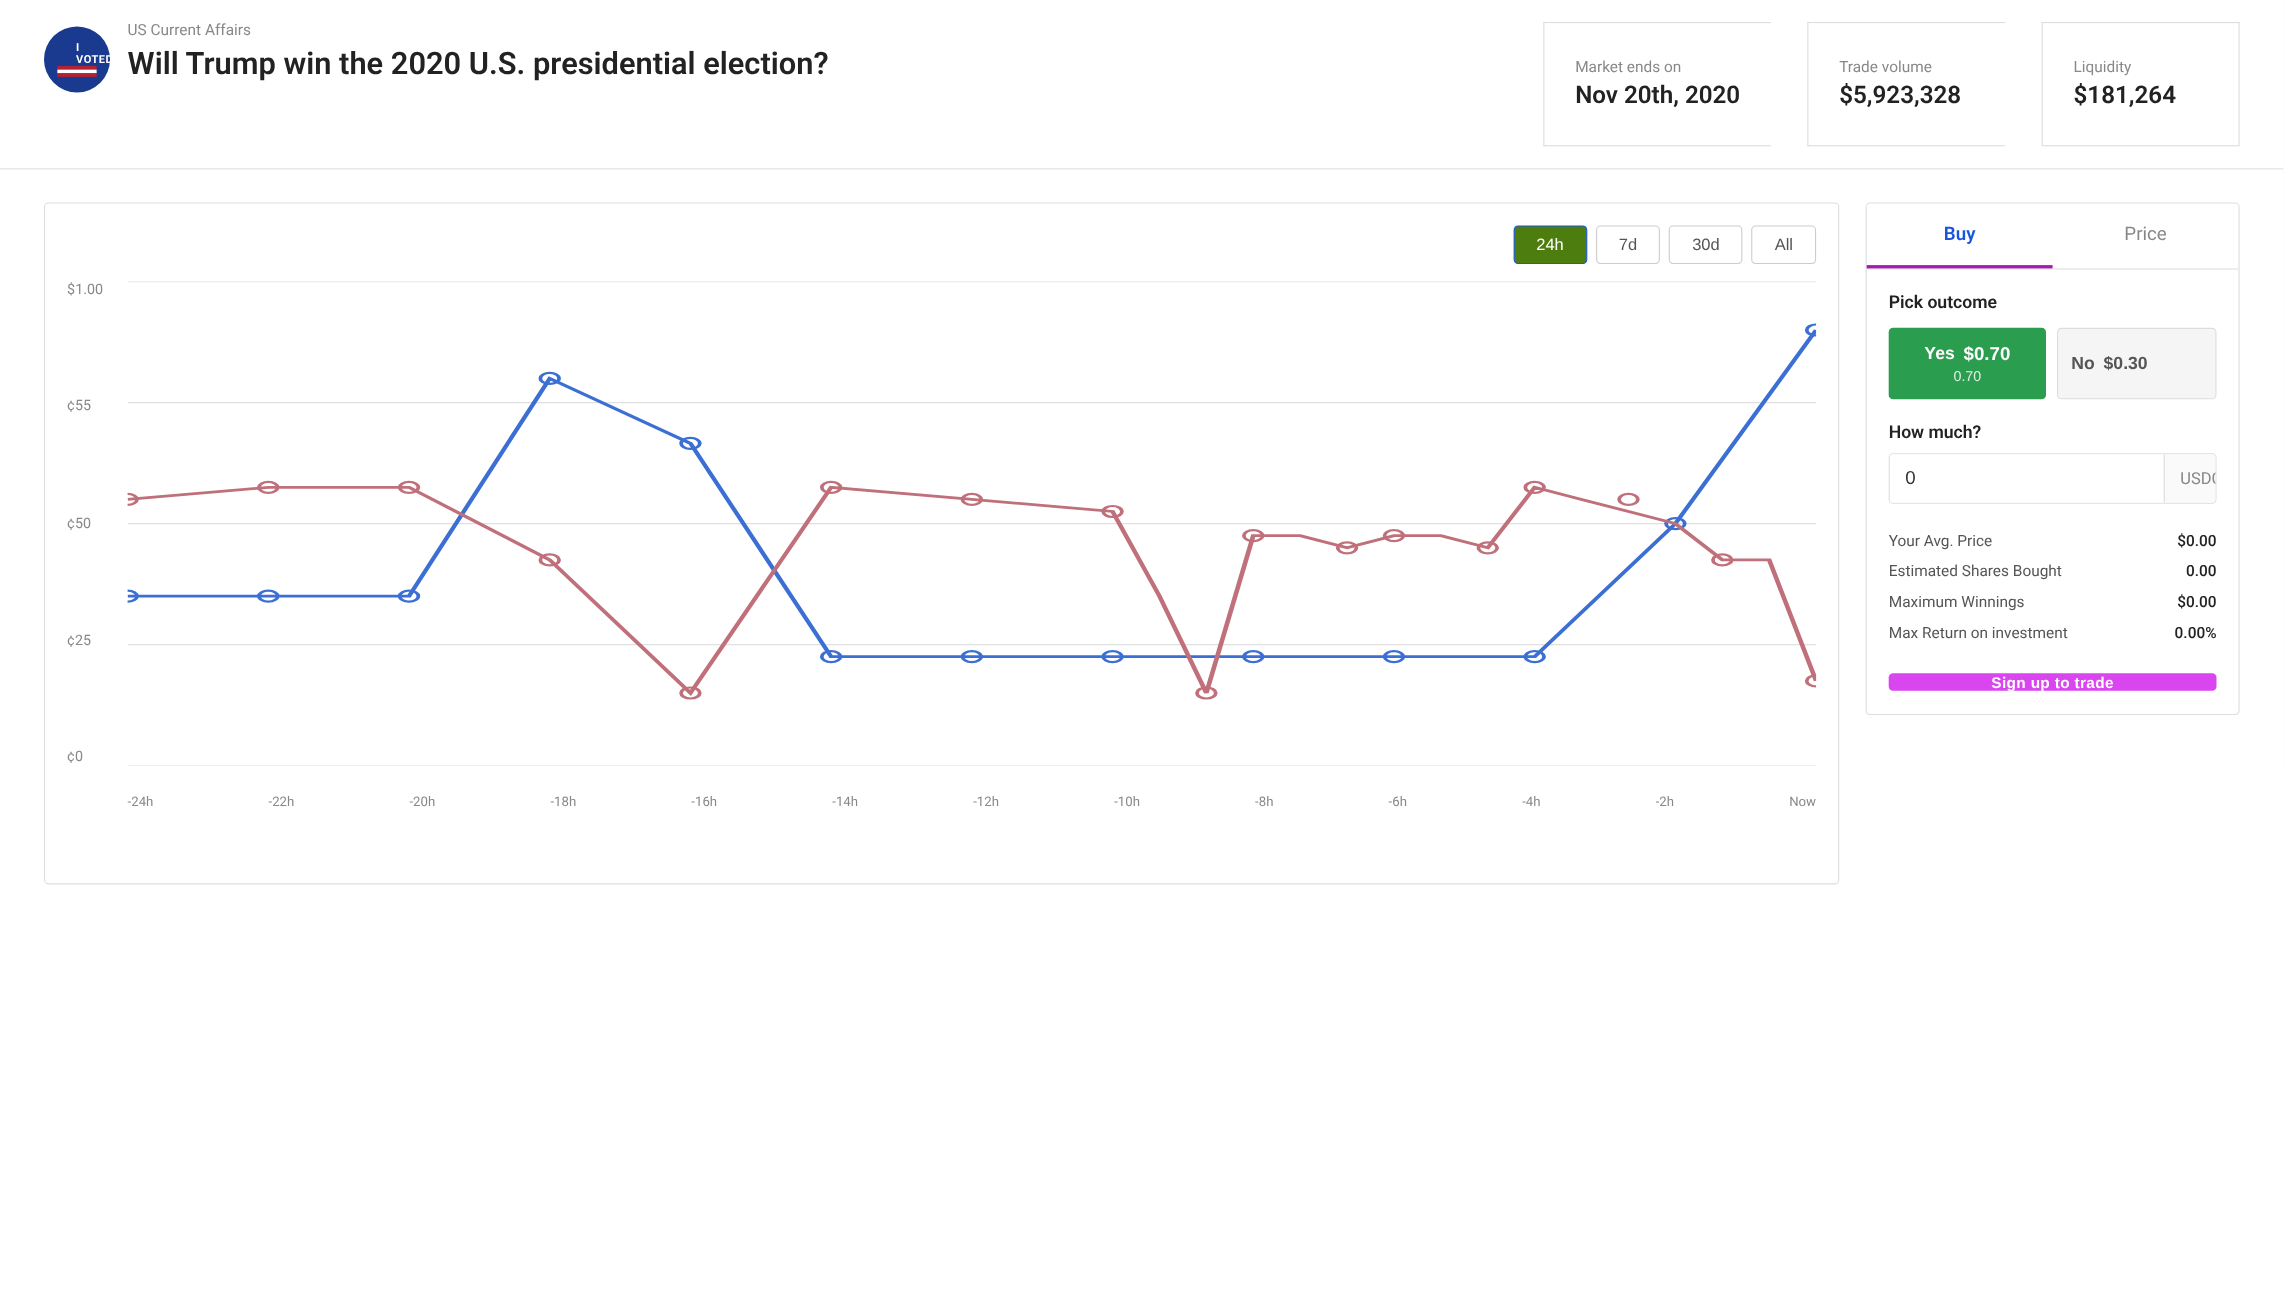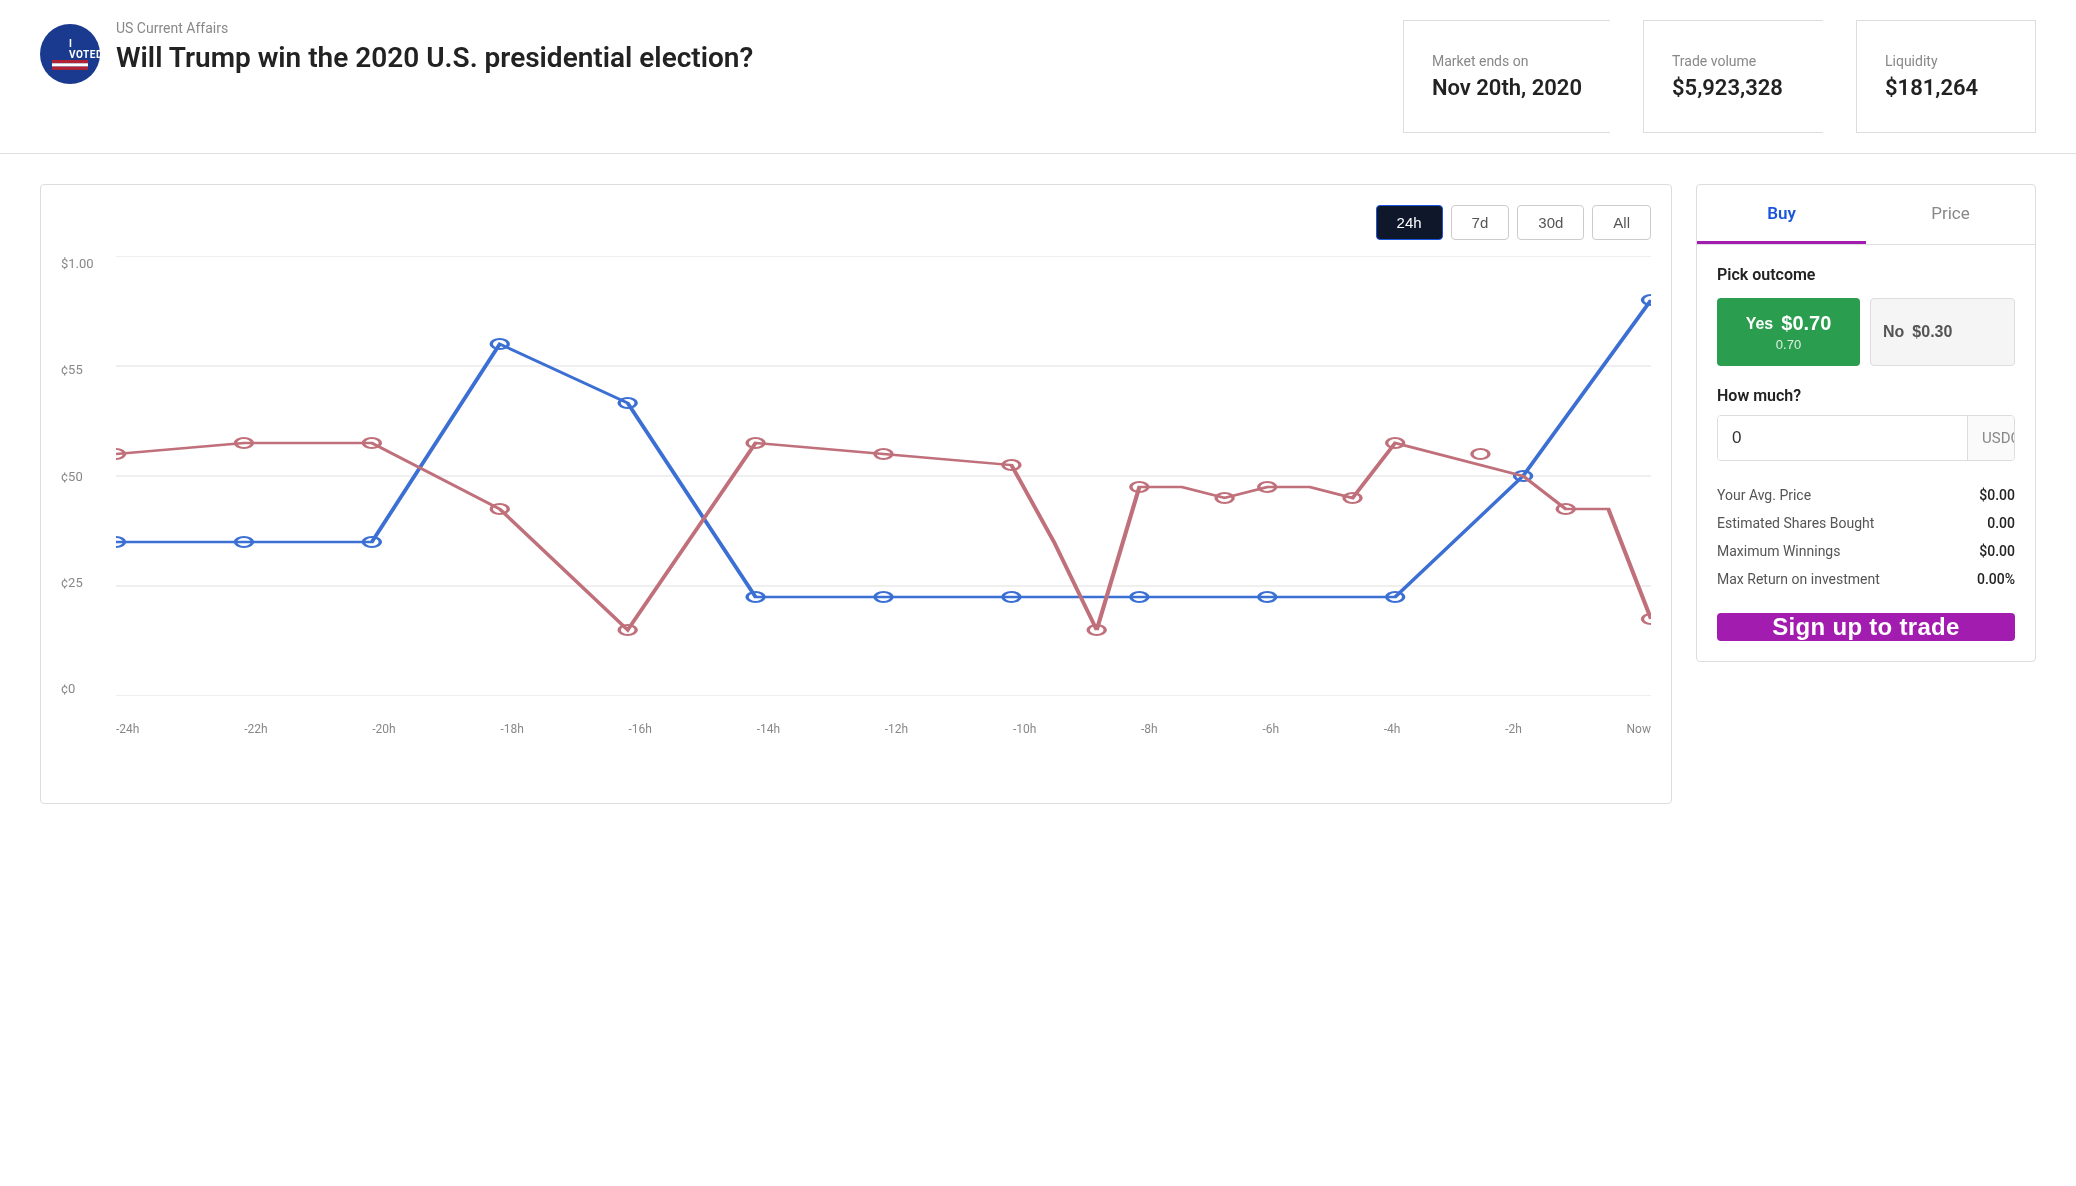--- a/index.html
+++ b/index.html
@@ -108,21 +108,21 @@
     .time-btn {
       padding: 8px 20px;
       border: 1px solid #ccc;
       border-radius: 4px;
       background: #fff;
       font-size: 15px;
       cursor: pointer;
       color: #555;
     }
     .time-btn.active {
-      background: #0f172a;
+      background: #4d7c0f;
       color: #fff;
       border-color: #1a56db;
     }
     .chart-area {
       position: relative;
       height: 480px;
       margin-top: 10px;
     }
     .y-axis-labels {
       position: absolute;
@@ -206,21 +206,21 @@
       border: none;
       border-radius: 4px;
       cursor: pointer;
       text-align: center;
     }
     .outcome-btn-yes .btn-title {
       font-size: 16px;
       font-weight: 600;
     }
     .outcome-btn-yes .btn-price {
-      font-size: 20px;
+      font-size: 17px;
       font-weight: 600;
     }
     .outcome-btn-yes .btn-sub {
       font-size: 13px;
       opacity: 0.85;
       margin-top: 2px;
     }
     .outcome-btn-no {
       flex: 1;
       padding: 14px 12px;
@@ -280,25 +280,25 @@
     }
     .stat-row-label {
       color: #555;
     }
     .stat-row-value {
       color: #222;
       font-weight: 500;
     }
     .sign-up-btn {
       width: 100%;
-      background: #a21caf;
+      background: #d946ef;
       color: #fff;
       border: none;
       border-radius: 4px;
-      font-size: 24px;
+      font-size: 14px;
       font-weight: 600;
       cursor: pointer;
       letter-spacing: 0.3px;
     }
   </style>
 </head>
 <body>
 
 <div class="page-wrapper">
 

